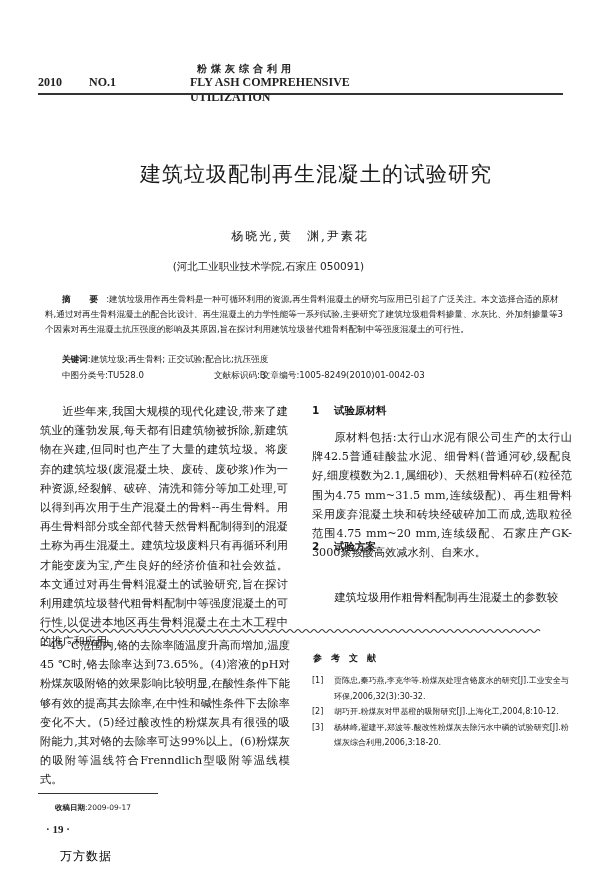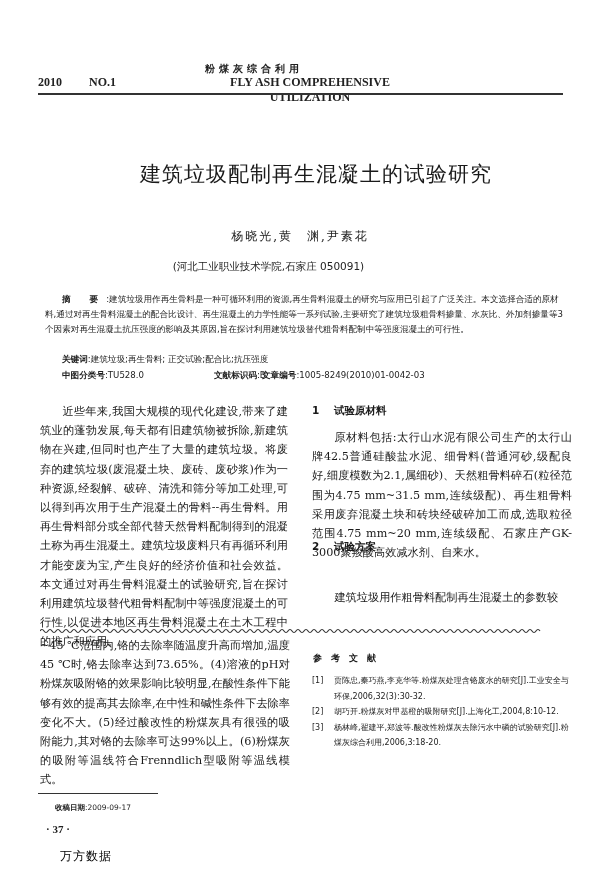--- a/index.html
+++ b/index.html
@@ -2,29 +2,29 @@
 <html><head>
 <meta charset="utf-8">
 <style>
   html, body { margin: 0; padding: 0; }
   body {
     width: 600px; height: 876px; background: #ffffff; position: relative; overflow: hidden;
     font-family: "DejaVu Serif", "Liberation Serif", serif; color: #1a1a1a;
   }
   .abs { position: absolute; }
   .journal-cn {
-    left: 16px; width: 476px; top: 62px; text-align: center;
+    left: 8px; width: 476px; top: 62px; text-align: center;
     font-family: "DejaVu Sans", sans-serif; font-weight: bold; font-size: 10px; letter-spacing: 4px; color: #222;
   }
   .issue {
     left: 38px; top: 75px; font-family: "Liberation Serif", serif; font-weight: bold; font-size: 12px; color: #222;
     word-spacing: 6px;
   }
   .journal-en {
-    left: 190px; top: 75px; width: 240px; text-align: center;
+    left: 190px; top: 75px; width: 240px; 
     font-family: "Liberation Serif", serif; font-weight: bold; font-size: 12px; color: #222;
   }
   .header-rule { left: 38px; top: 93px; width: 525px; height: 0; border-top: 2px solid #333; }
   .title {
     left: 16px; width: 600px; top: 160px; text-align: center;
     font-family: "DejaVu Serif", serif; font-size: 21px; font-weight: normal; letter-spacing: 1px; color: #1a1a1a;
   }
   .authors {
     left: 0; width: 600px; top: 228px; text-align: center;
     font-family: "DejaVu Serif", serif; font-size: 12px; letter-spacing: 2px; word-spacing: 6px; color: #222;
@@ -40,21 +40,21 @@
   .abstract .lbl { font-weight: bold; letter-spacing: 8px; padding-left: 17px; }
   .keywords {
     left: 62px; top: 354px; width: 500px;
     font-family: "DejaVu Sans", sans-serif; font-size: 8.6px; color: #222;
   }
   .keywords .lbl { font-weight: bold; }
   .classif {
     left: 62px; top: 370px; width: 520px;
     font-family: "DejaVu Sans", sans-serif; font-size: 8.6px; color: #222;
   }
-  .classif span.lbl { font-weight: bold; }
+  .classif span.lbl { font-weight: normal; }
   .classif .c1 { position: absolute; left: 0; }
   .classif .c2 { position: absolute; left: 110px; margin-left: 42px; }
   .classif .c3 { position: absolute; left: 200px; }
   .col {
     font-family: "DejaVu Serif", serif; font-size: 11.2px; line-height: 19.2px; color: #1a1a1a; text-align: justify;
   }
   .col p { margin: 0; text-indent: 2em; }
   .col-left-top { left: 40px; top: 402px; width: 248px; }
   .sec-head {
     font-family: "DejaVu Sans", sans-serif; font-weight: bold; font-size: 10.5px; color: #1a1a1a;
@@ -147,14 +147,14 @@
   <div class="ref">
     <span class="n">[3]</span>
     <span class="t">杨林峰,翟建平,郑波等.酸改性粉煤灰去除污水中磷的试验研究[J].粉煤灰综合利用,2006,3:18-20.</span>
   </div>
 </div>
 
 <div class="abs foot-rule"></div>
 <div class="abs received">
   <span class="lbl">收稿日期</span><span>:2009-09-17</span>
 </div>
-<div class="abs pageno">· 37 ·</div>
+<div class="abs pageno">· 19 ·</div>
 <div class="abs watermark">万方数据</div>
 
 </body></html>

